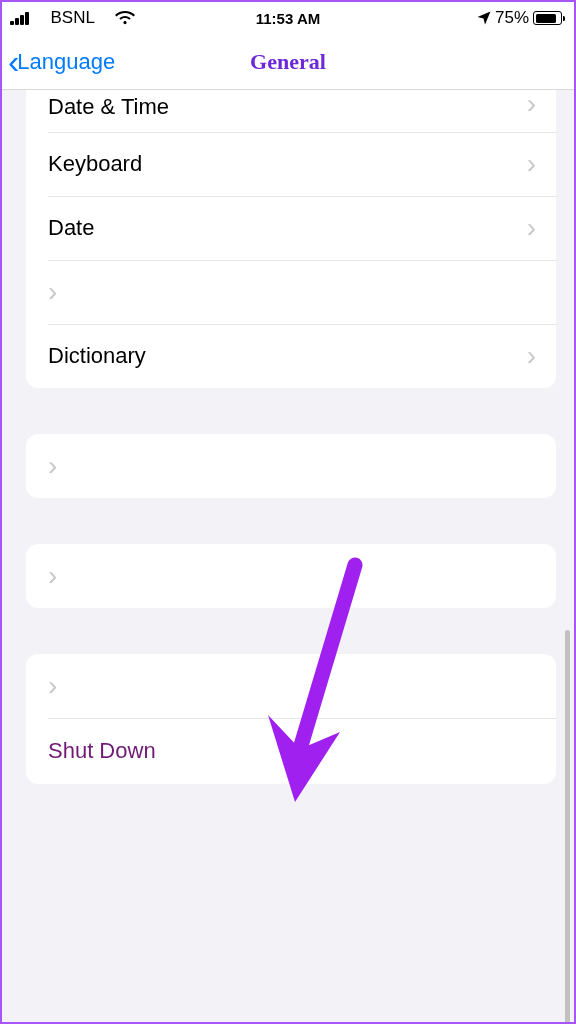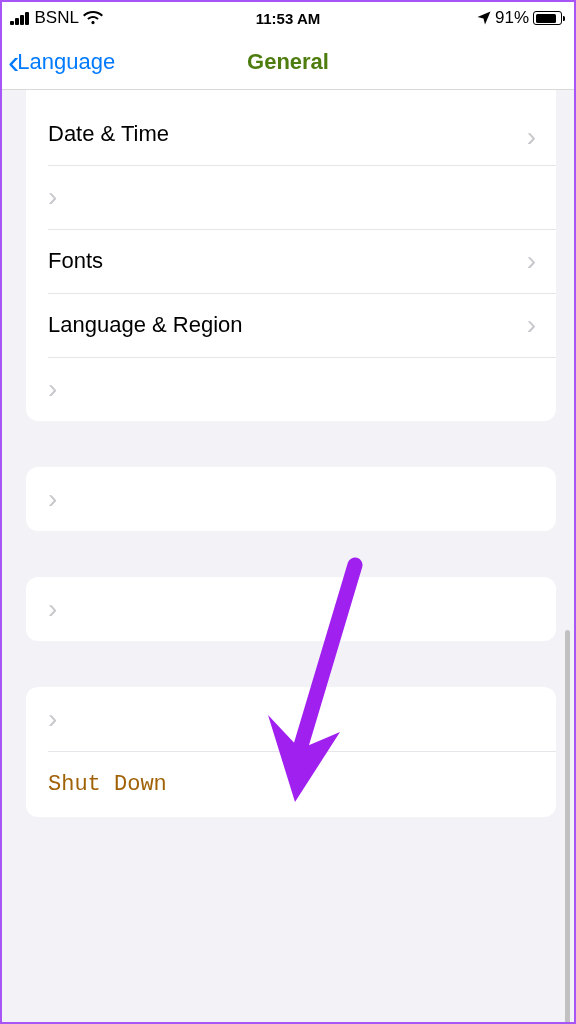--- a/index.html
+++ b/index.html
@@ -25,21 +25,21 @@
       height: 32px;
       background: #fff;
       display: flex;
       align-items: center;
       justify-content: space-between;
       padding: 0 12px 0 8px;
       font-size: 17px;
       font-weight: 600;
       color: #000;
     }
-    .sb-left { display: flex; align-items: center; gap: 4px; }
+    .sb-left { display: flex; align-items: center; gap: 20px; }
     .sb-right { display: flex; align-items: center; gap: 4px; }
     .signal-bars { display: inline-flex; align-items: flex-end; gap: 1.5px; height: 13px; }
     .signal-bars span { width: 3.5px; background: #000; border-radius: 1px; }
     .signal-bars span:nth-child(1){height:4px;}
     .signal-bars span:nth-child(2){height:7px;}
     .signal-bars span:nth-child(3){height:10px;}
     .signal-bars span:nth-child(4){height:13px;}
     .carrier { font-size: 17px; font-weight: 400; margin-left:2px;}
     .wifi-icon svg { display: block; }
     .time { font-size: 15px; font-weight: 600; position:absolute; left:50%; transform:translateX(-50%);}
@@ -52,42 +52,42 @@
     .nav-bar {
       height: 56px;
       background: #fff;
       display: flex;
       align-items: center;
       position: relative;
       border-bottom: 0.5px solid rgba(0,0,0,0.15);
     }
     .back { display:flex; align-items:center; color:#007aff; font-size:22px; padding-left:6px; cursor:pointer;}
     .back-chevron{ font-size:34px; font-weight:300; line-height:0.8; margin-right:-2px;}
-    .title { position:absolute; left:50%; transform:translateX(-50%); font-size:22px; font-weight:600; color:#4d7c0f;}
+    .title { position:absolute; left:50%; transform:translateX(-50%); font-size:22px; font-weight:600; color:#6d28d9;font-family:Liberation Serif, serif;}
     
     .content { flex:1; overflow:hidden; padding: 0 18px 0 24px; position:relative; }
     .group { background:#fff; border-radius:12px; overflow:hidden; }
     .group.first { border-top-left-radius:0; border-top-right-radius:0; margin-top:-2px;}
     .gap { height: 46px; }
     .gap-sm { height: 46px; }
     .row {
       display:flex; align-items:center; justify-content:space-between;
       padding: 0 20px 0 22px;
       min-height: 64px;
       font-size: 22px;
       color:#000;
       position:relative;
       cursor:pointer;
     }
     .row + .row::before{
       content:''; position:absolute; left:22px; right:0; top:0; height:1px; background:#e5e5ea;
     }
     .chevron { color:#c7c7cc; font-size:28px; font-weight:300;}
-    .row.link { color:#a16207; min-height:66px;font-family:Liberation Mono, monospace;}
-    .top-cut .row:first-child{ min-height:44px; padding-top:0; padding-bottom:12px; align-items:flex-start;margin-top:33px;}
+    .row.link { color:#701a75; min-height:66px;}
+    .top-cut .row:first-child{ min-height:44px; padding-top:0; padding-bottom:12px; align-items:flex-end;}
     .top-cut .row:first-child::before{ display:none;}
     
     .scroll-ind{ position:absolute; right:4px; top:540px; width:5px; height:420px; background:#c1c1c1; border-radius:3px;}
     
     .arrow-svg{ position:absolute; pointer-events:none; z-index:10;}
   </style>
 </head>
 <body>
 
 <div class="screen">
@@ -107,21 +107,21 @@
           </svg>
       </span>
     </div>
     <span class="time">11:53 AM</span>
     <div class="sb-right">
       <span class="loc-icon">
         <svg width="14" height="14" viewBox="0 0 14 14">
             <path d="M13.5.5L.5 6l6 1.5 1.5 6z" fill="#000"></path>
           </svg>
       </span>
-      <span class="batt-text">91%</span>
+      <span class="batt-text">75%</span>
       <span class="battery">
           <span class="battery-fill"></span>
         </span>
     </div>
   </div>
 
   <div class="nav-bar">
     <div class="back">
       <span class="back-chevron">‹</span>
       <span>Language</span>
@@ -130,31 +130,32 @@
   </div>
 
   <div class="content">
 
     <div class="group first top-cut">
       <div class="row">
         <span>Date &amp; Time</span>
         <span class="chevron">›</span>
       </div>
       <div class="row">
+        <span>Keyboard</span>
         <span class="chevron">›</span>
       </div>
       <div class="row">
-        <span>Fonts</span>
+        <span>Date</span>
         <span class="chevron">›</span>
       </div>
       <div class="row">
-        <span>Language &amp; Region</span>
         <span class="chevron">›</span>
       </div>
       <div class="row">
+        <span>Dictionary</span>
         <span class="chevron">›</span>
       </div>
     </div>
 
     <div class="gap"></div>
 
     <div class="group">
       <div class="row">
         <span class="chevron">›</span>
       </div>

